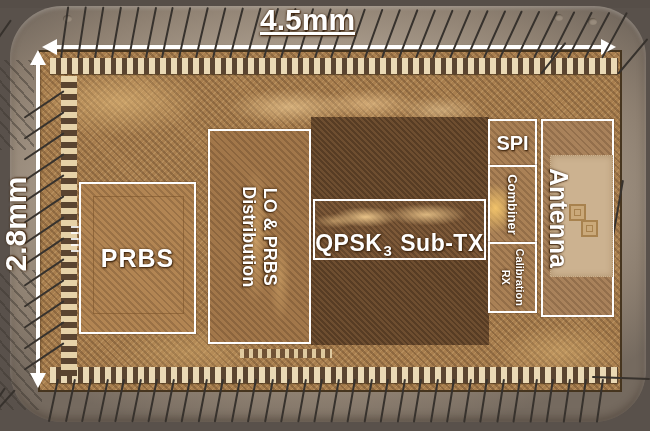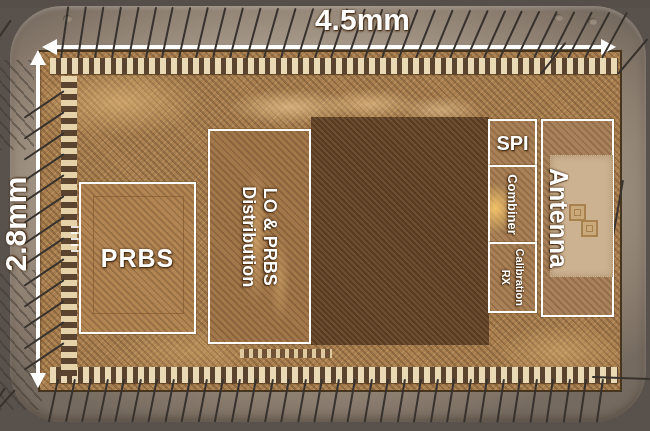--- a/index.html
+++ b/index.html
@@ -50,21 +50,21 @@
            border-left:15px solid #fff;border-right:0;}
   .v-arrow{position:absolute;left:36px;top:64px;width:4px;height:310px;background:#fff;z-index:5;
            box-shadow:1px 0 2px rgba(60,40,20,.5);}
   .v-arrow::before{content:"";position:absolute;top:-14px;left:-6px;border:8px solid transparent;
            border-bottom:15px solid #fff;border-top:0;}
   .v-arrow::after{content:"";position:absolute;bottom:-14px;left:-6px;border:8px solid transparent;
            border-top:15px solid #fff;border-bottom:0;}
   
   .lbl{color:#fff;font-weight:bold;
        text-shadow:0 1px 3px rgba(66,40,16,.95),0 0 2px rgba(66,40,16,.7),1px 1px 1px rgba(66,40,16,.8);}
-  .dim-w{position:absolute;left:260px;top:3px;width:150px;text-align:right;font-size:30px;z-index:8;}
+  .dim-w{position:absolute;left:260px;top:3px;width:150px;text-align:left;font-size:30px;z-index:8;text-decoration:underline;}
   .dim-h{position:absolute;left:16px;top:224px;white-space:nowrap;font-size:30px;z-index:8;
          transform:translate(-50%,-50%) rotate(-90deg);}
   
   .box{position:absolute;border:2px solid #fff;box-sizing:border-box;z-index:7;
        box-shadow:0 0 0 1px rgba(90,60,30,.25);}
   .band{position:absolute;left:311px;top:117px;width:178px;height:228px;z-index:4;
         background:repeating-linear-gradient(45deg, rgba(35,20,8,.3) 0 2px, transparent 2px 4px),#6e4e30;}
   .qpsk{left:313px;width:173px;display:flex;align-items:flex-end;justify-content:center;
         padding-bottom:1px;font-size:23px;letter-spacing:.5px;
         background:
@@ -140,20 +140,23 @@
     <span>PRBS</span>
   </div>
 
   <div class="box lo-box lbl">
     <div class="rot">
       <div>LO &amp; PRBS</div>
       <div>Distribution</div>
     </div>
   </div>
 
+  <div class="box qpsk lbl" style="top:199px;height:61px;">
+    <span><span>QPSK</span><span class="sub">3</span><span class="suffix">Sub-TX</span></span>
+  </div>
 
   <div class="box spi-box lbl">
     <span>SPI</span>
   </div>
 
   <div class="box comb-box lbl">
     <div class="rot">Combiner</div>
   </div>
 
   <div class="box cal-box lbl">

